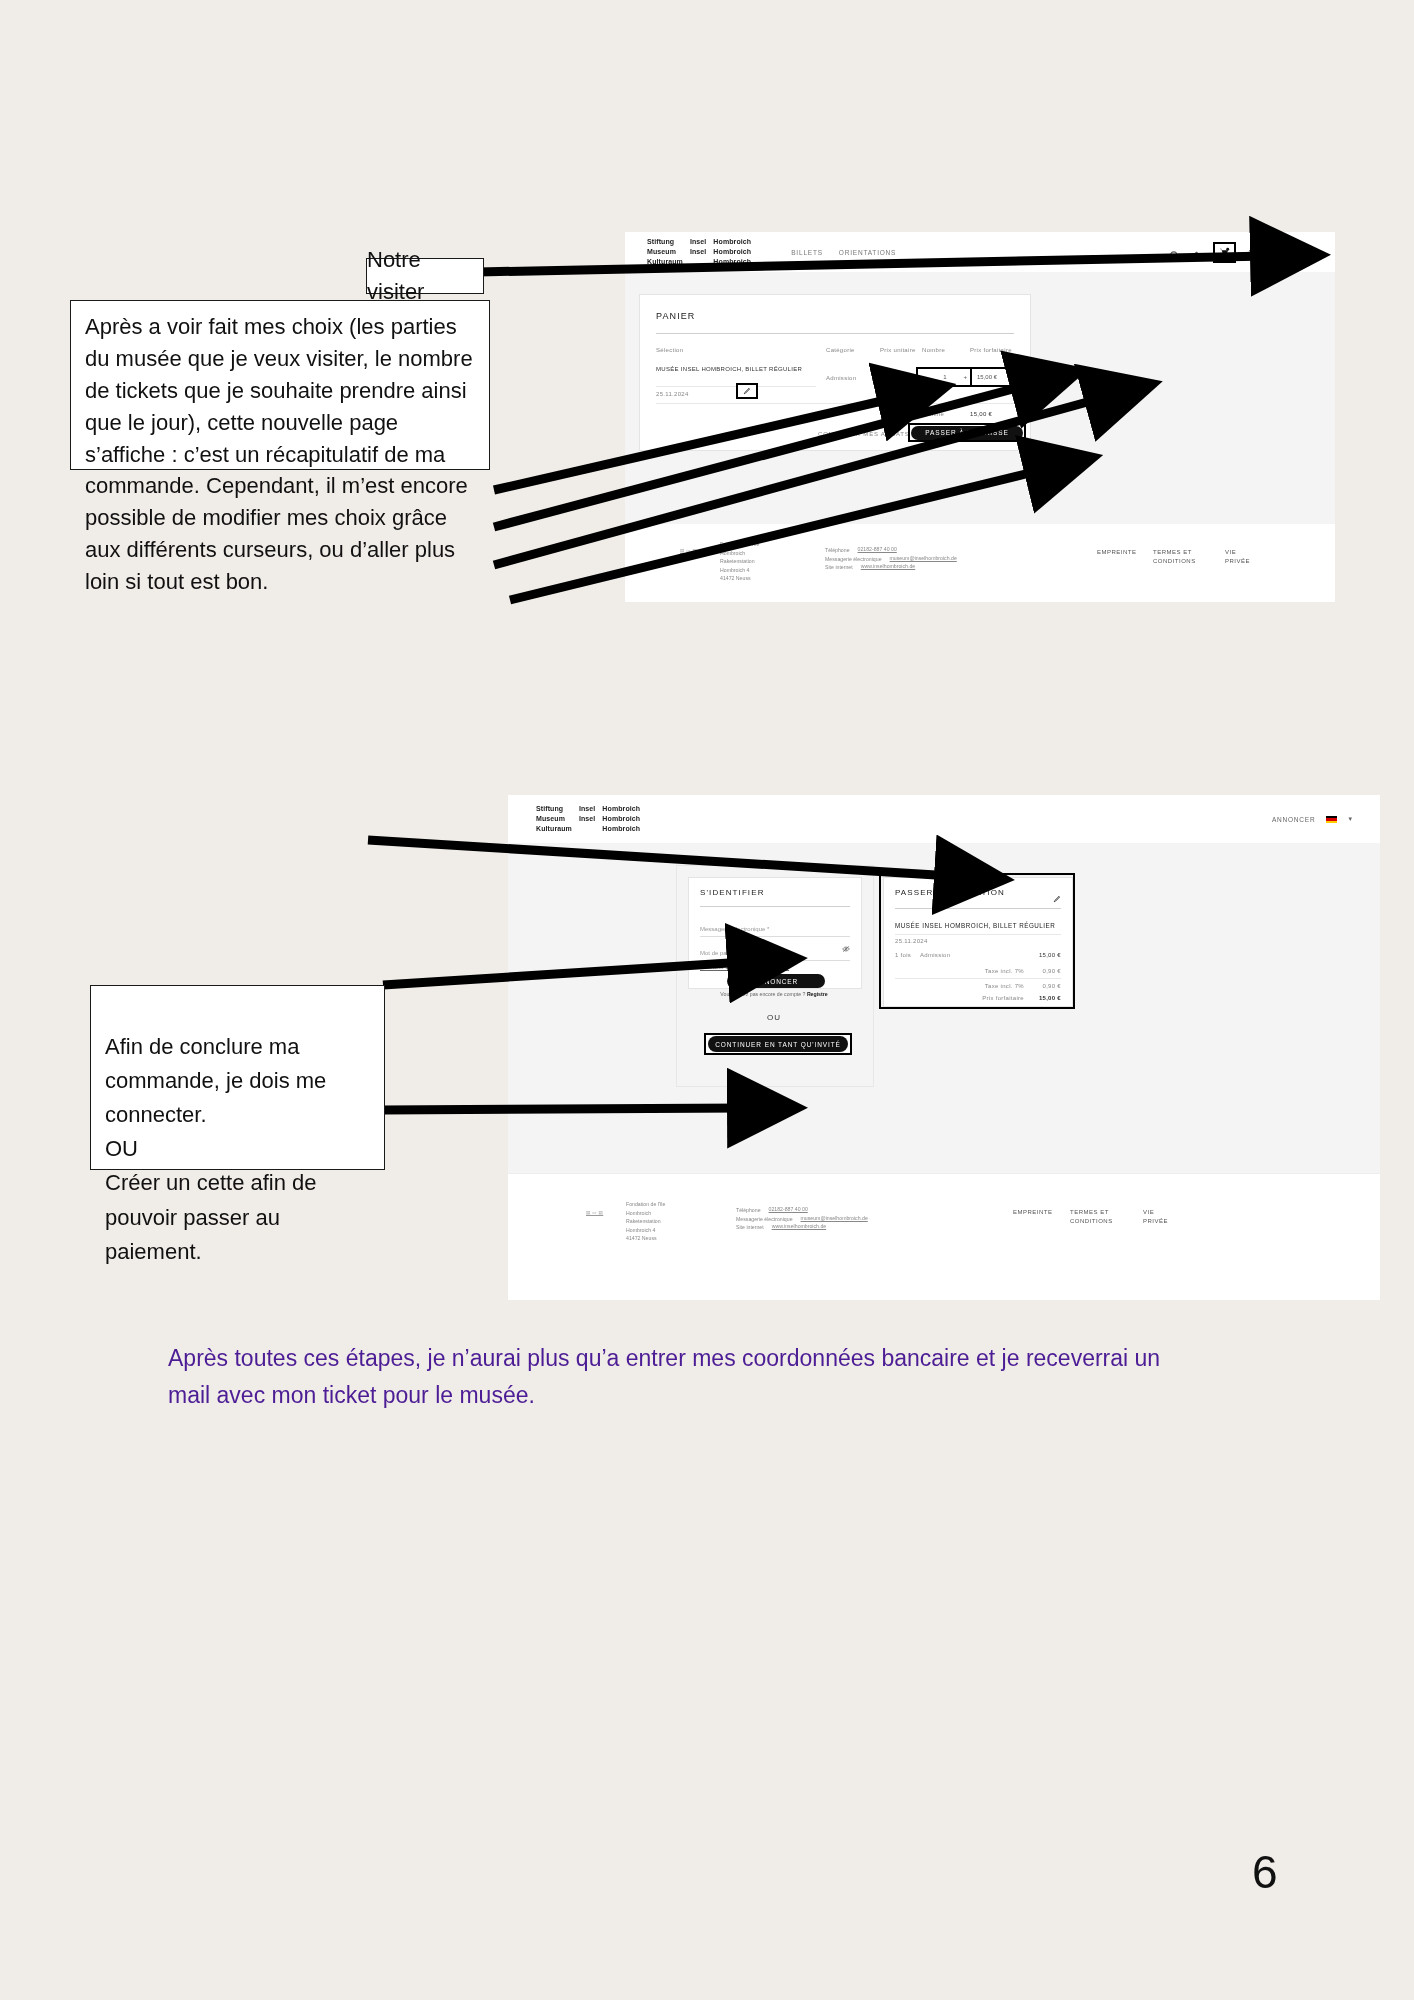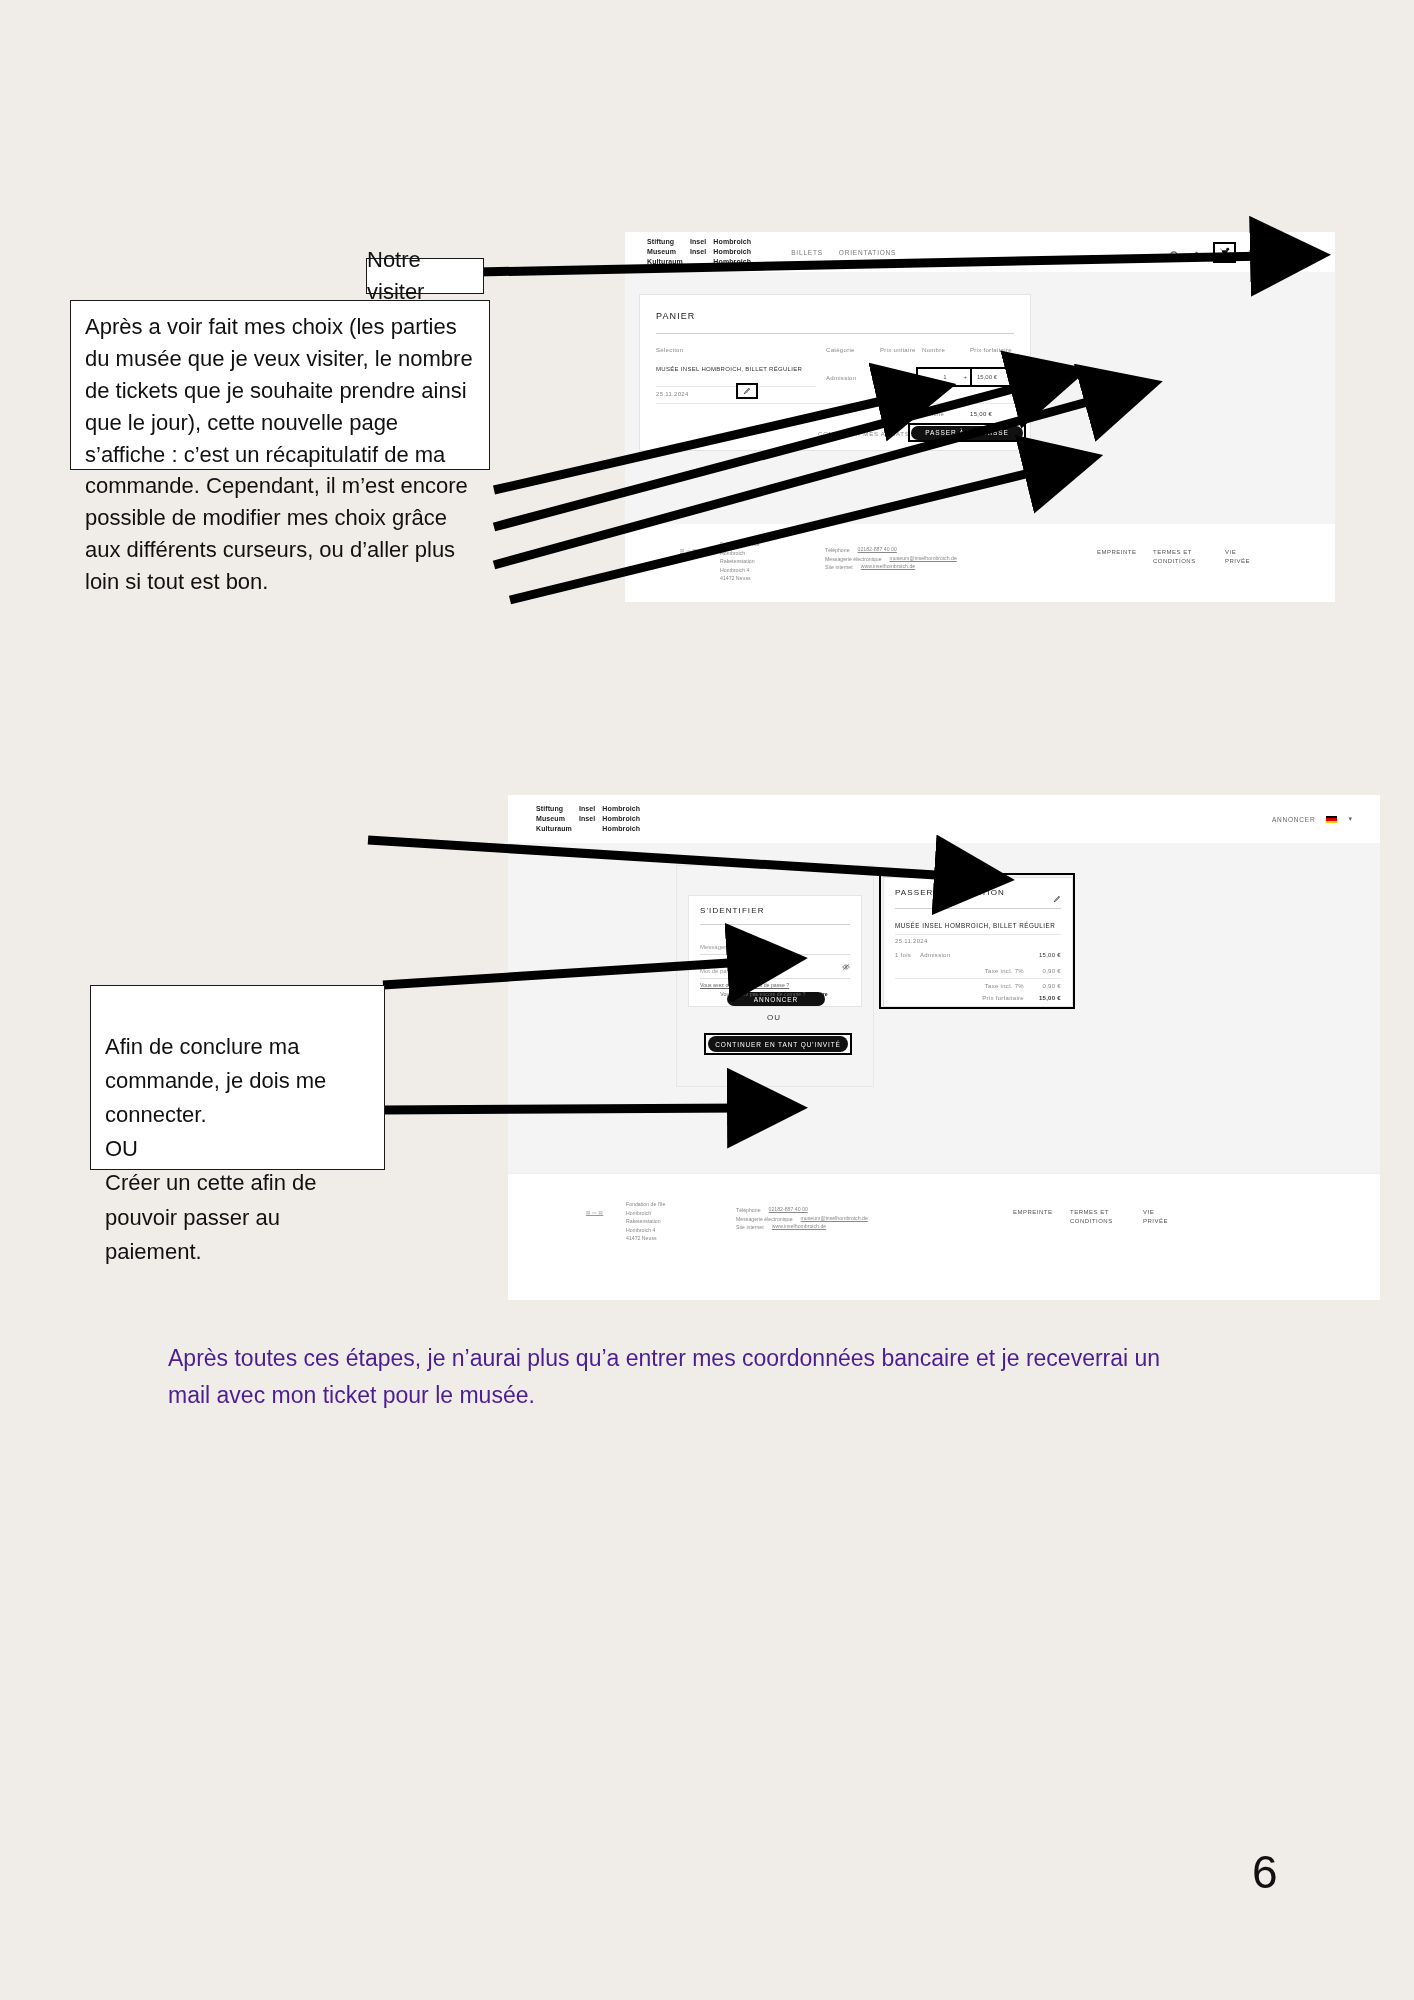--- a/index.html
+++ b/index.html
@@ -256,21 +256,21 @@
         </div>
         <div class="hdr-right">
           <span class="lbl">ANNONCER</span>
           <span class="flag"></span>
           <span style="font-size:7px;color:#666;">▾</span>
         </div>
       </div>
 
       <div class="wb-body" style="top:48px; height:330px;"></div>
 
-      <div class="card" style="left:180px; top:82px; width:172px; height:110px;margin-top:18px;">
+      <div class="card" style="left:180px; top:82px; width:172px; height:110px;">
         <div class="card-title" style="position:absolute; left:11px; top:10px; font-size:8px;">S'IDENTIFIER</div>
         <div class="hr" style="position:absolute; left:11px; right:11px; top:28px;"></div>
 
         <div class="field" style="left:11px; right:11px; top:38px; height:20px;">
           <span class="ph">Messagerie électronique *</span>
         </div>
         <div class="field" style="left:11px; right:11px; top:62px; height:20px;">
           <span class="ph">Mot de passe *</span>
           <span style="position:absolute; right:0; bottom:3px;">
             <svg viewBox="0 0 24 24" width="8" height="8" fill="none" stroke="#555" stroke-width="2">

